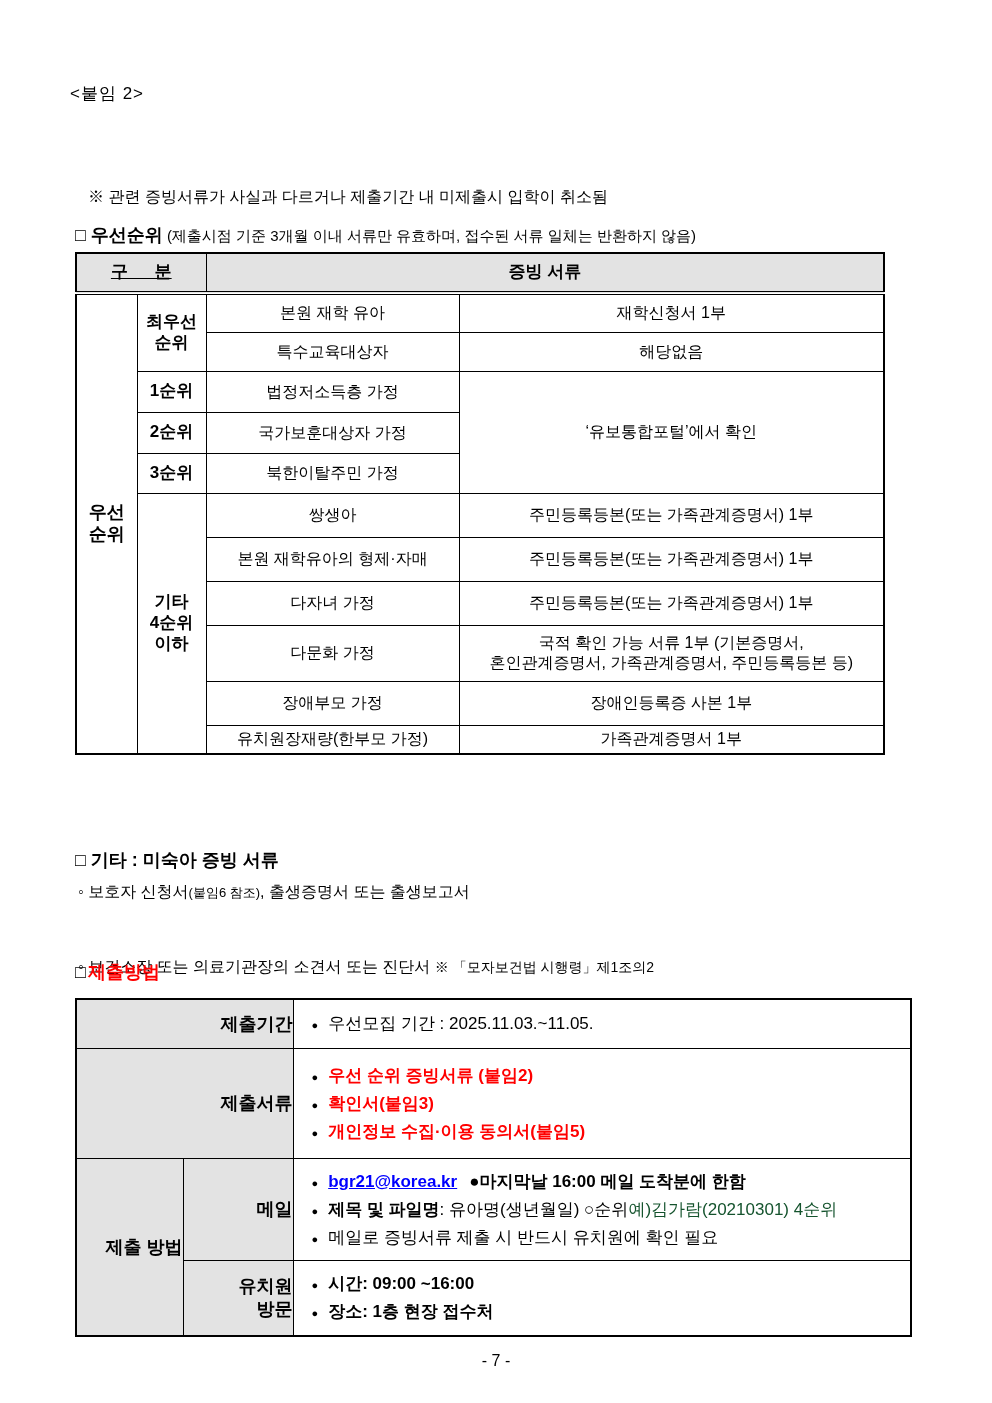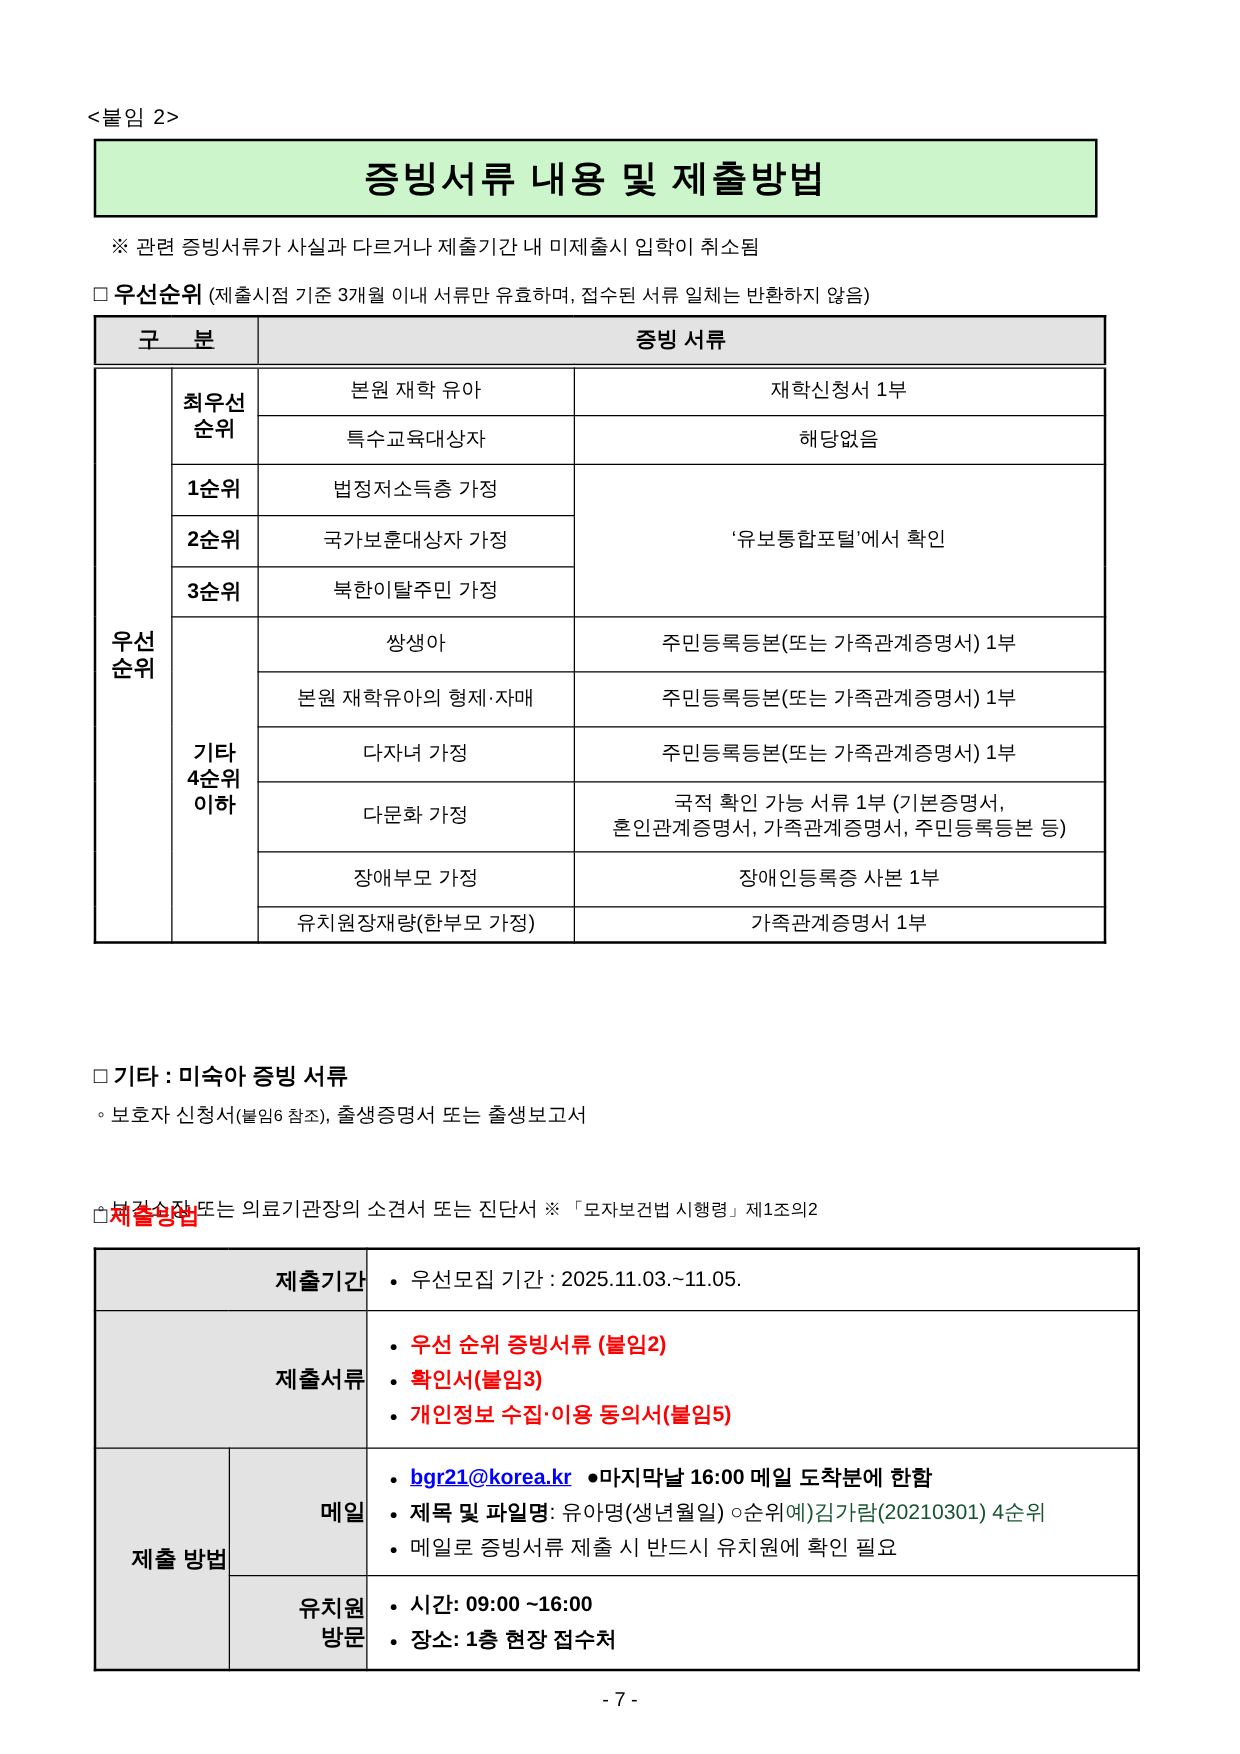--- a/index.html
+++ b/index.html
@@ -68,23 +68,20 @@
 
   .footer { left:0; top:1352px; width:992px; text-align:center; font-size:16px; }
 </style>
 </head>
 <body>
 
 <div class="page">
 
   <div class="abs attach">&lt;붙임 2&gt;</div>
 
-  <div class="abs titlebox">
-    <div class="t">증빙서류 내용 및 제출방법</div>
-  </div>
 
   <div class="abs note1">※ 관련 증빙서류가 사실과 다르거나 제출기간 내 미제출시 입학이 취소됨</div>
 
   <div class="abs sech sec1">
     <span>□ 우선순위</span><span class="sub">(제출시점 기준 3개월 이내 서류만 유효하며, 접수된 서류 일체는 반환하지 않음)</span>
   </div>
 
   <table class="abs t1">
     <colgroup>
       <col style="width:61px">

